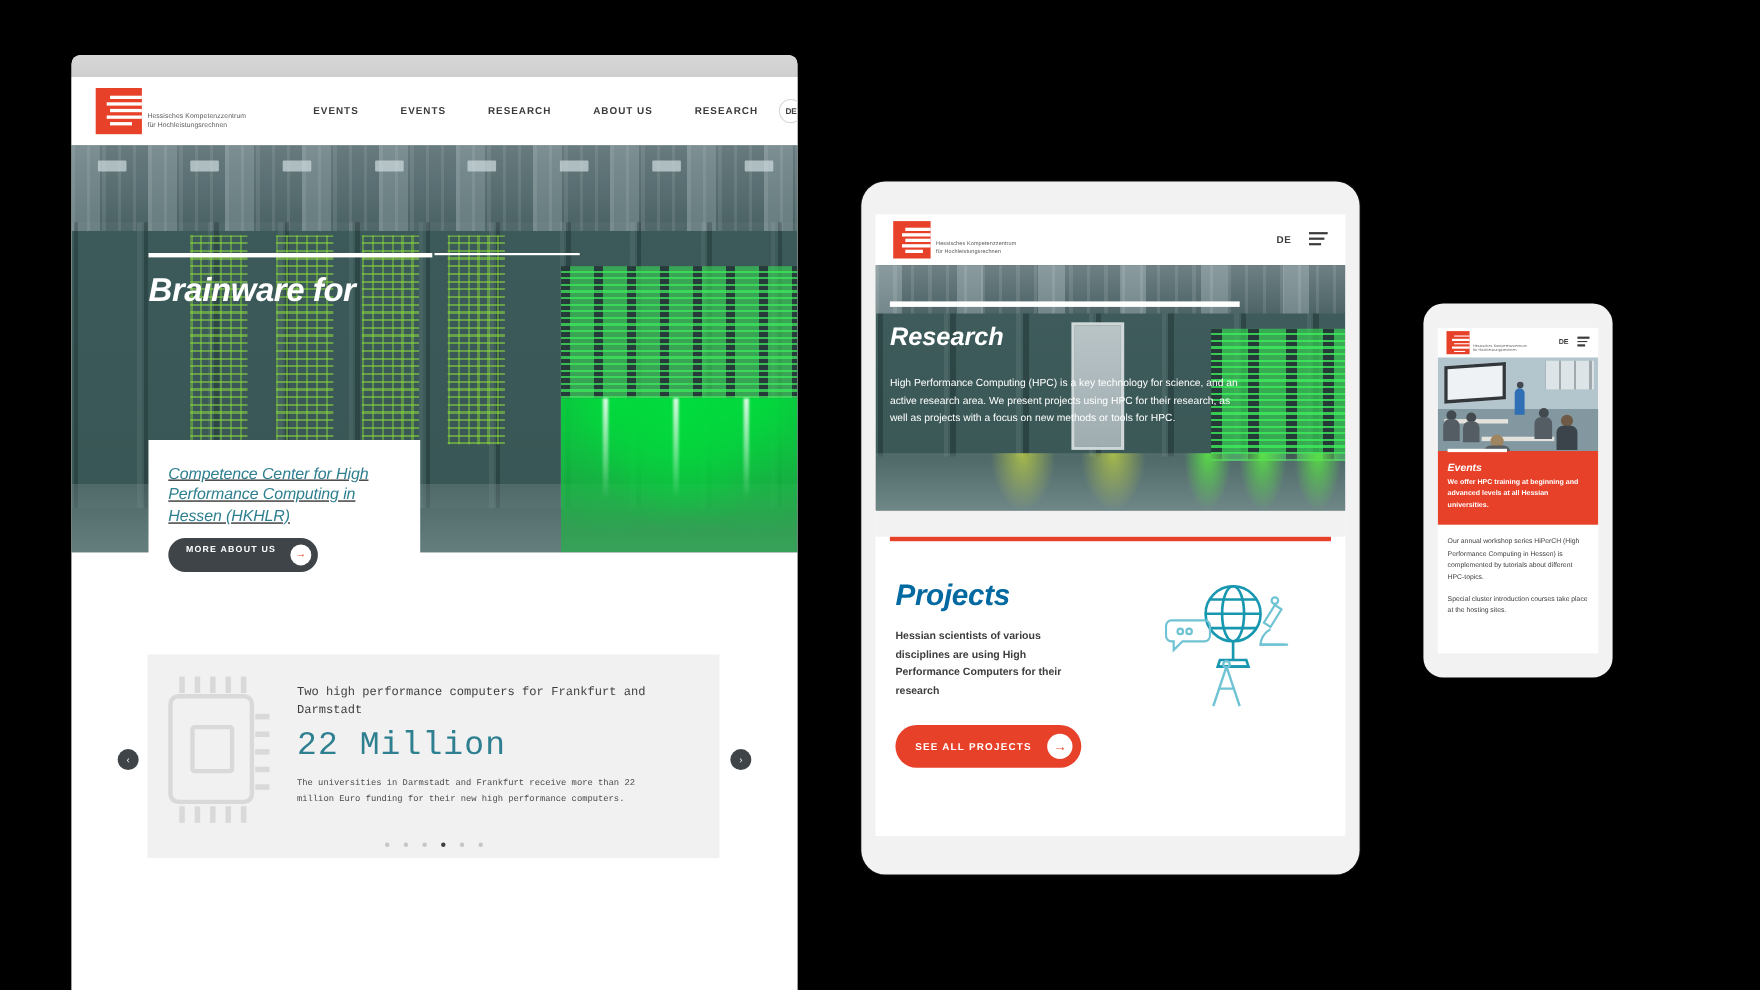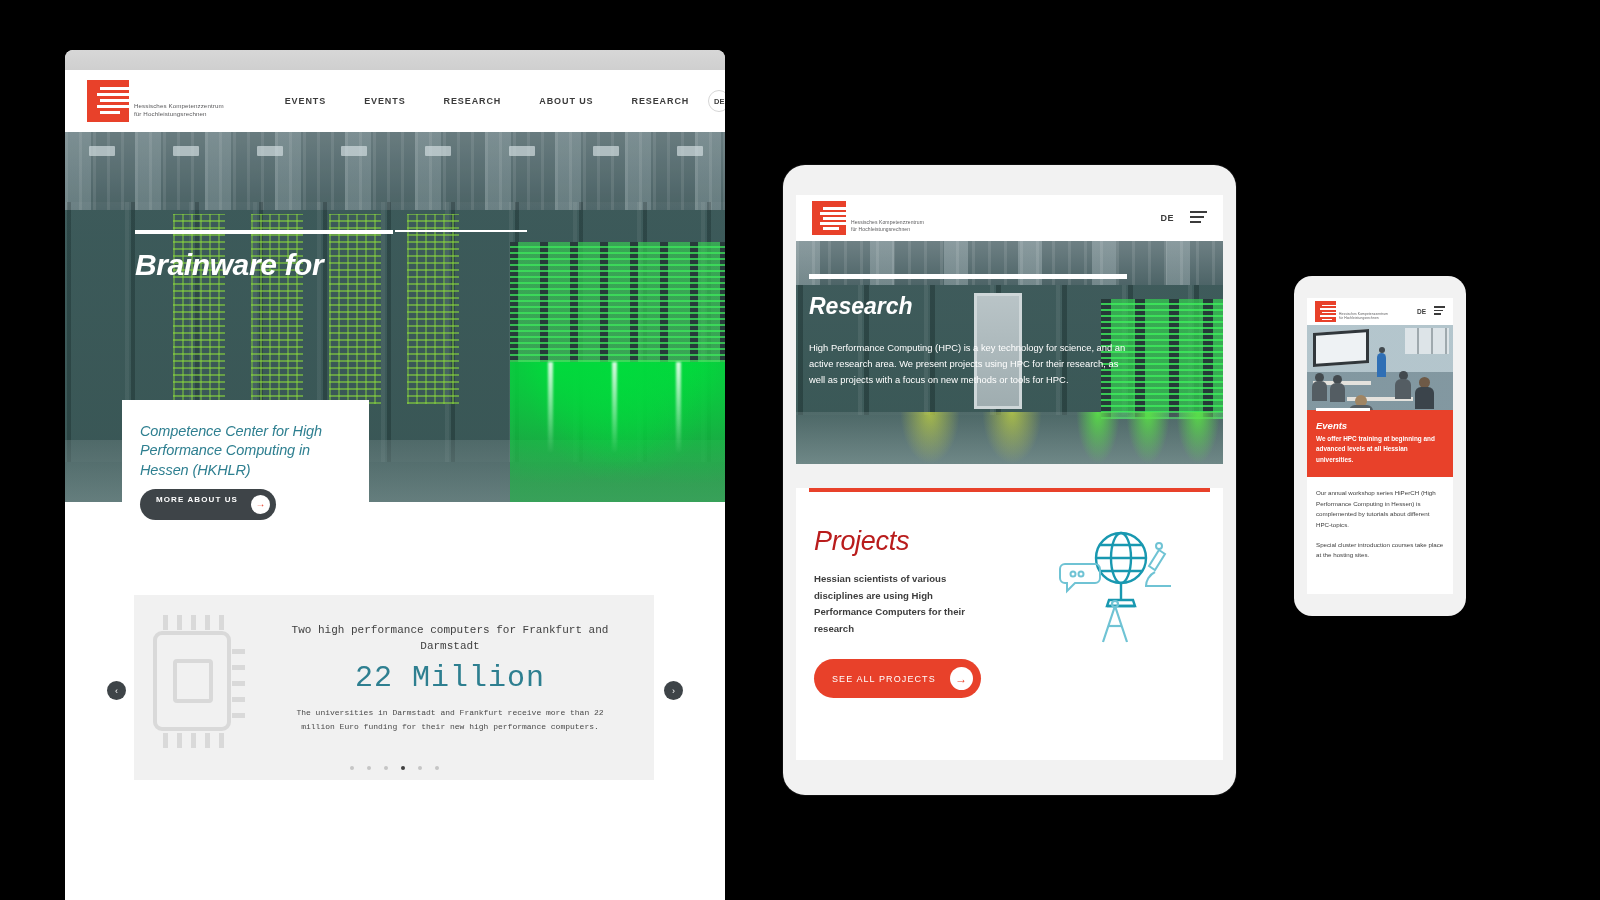--- a/index.html
+++ b/index.html
@@ -135,22 +135,22 @@
   .hero-title {
     font-size: 30px; font-style: italic; font-weight: bold;
     color:#fff; line-height: 1.1; letter-spacing:-.4px;
   }
 
   
   .tiles { position:absolute; right:-0px; top:0; z-index: 7; }
 
   
   .info-card {
-    position:absolute; left:57px; top:330px; width:247px; z-index: 9;
-    background:#fff; padding: 22px 20px 22px 18px;
+    position:absolute; left:70px; top:330px; width:247px; z-index: 9;
+    background:#fff; padding: 22px 20px 22px 18px; text-decoration: underline;
   }
   .info-title {
     color:#2e7f90; font-size: 14.5px; font-style: italic; line-height: 1.33;
     font-weight: normal; letter-spacing:-.1px;
   }
   .info-body {
     margin-top: 13px; font-size: 8.6px; line-height: 1.75; color:#4a4a4a;
   }
   .info-body b { color:#333; }
   .btn-dark {
@@ -164,21 +164,21 @@
     color:#e8412a; font-size:10px; line-height:1;
   }
 
   
   .stats-wrap { position:relative; margin: 93px 0 0 0; height: 188px; }
   .stats-box {
     position:absolute; left:69px; top:0; width:520px; height:185px;
     background:#f1f1f1;
   }
   .stats-chip { position:absolute; left:5px; top:14px; }
-  .stats-text { position:absolute; left:151px; top:28px; width:330px; text-align:center; }
+  .stats-text { position:absolute; left:136px; top:28px; width:330px; }
   .stats-head {
     font-family:"Liberation Mono", monospace; font-size: 11px; color:#3f3f3f;
     line-height: 1.42;
   }
   .stats-big {
     font-family:"Liberation Mono", monospace; font-size: 30px; color:#2e7f90;
     margin-top: 7px; letter-spacing:1px;
   }
   .stats-sub {
     font-family:"Liberation Mono", monospace; font-size: 8px; color:#4a4a4a;
@@ -272,28 +272,28 @@
   }
   .tab-floor .y{
     position:absolute; top:0; height:52px; width:60px;
     background: radial-gradient(ellipse at 50% 0%, rgba(215,230,60,.65), rgba(215,230,60,0) 70%);
   }
 
   .tab-gap { height:24px; background:#f2f2f2; }
   .tab-lower { background:#fff; padding: 0; position:relative; height:272px;}
   .tab-redline { height:4px; background:#e8412a; margin: 0 13px; }
   .tab-proj-title { margin: 34px 0 0 18px; font-size: 27px; font-style: italic;
-     font-weight:normal; color:#b91c1c; letter-spacing:-.3px; }
+     font-weight:bold; color:#0369a1; letter-spacing:-.3px; }
   .tab-proj-body { margin: 14px 0 0 18px; width: 160px; font-size: 9.6px;
      line-height: 1.72; color:#3d3d3d; font-weight:bold; }
   .btn-red {
     margin: 22px 0 0 18px; display:inline-flex; align-items:center; gap: 14px;
     background:#e8412a; border-radius: 40px; padding: 8px 8px 8px 18px;
   }
-  .btn-red span.lbl { font-size:9px; font-weight:normal; letter-spacing:1.1px; color:#fff;}
+  .btn-red span.lbl { font-size:9px; font-weight:bold; letter-spacing:1.1px; color:#fff;}
   .btn-red .btn-circ { width:23px;height:23px; font-size:12px; color:#e8412a;}
   .sci-icons { position:absolute; right: 46px; top: 40px; }
 
   
   #phone {
     position:absolute; left:1294px; top:276px; width:172px; height:340px;
     background:#f2f2f2; border-radius: 18px;
   }
   #phone-screen {
     position:absolute; left:13px; top:22px; width:146px; height:296px;

